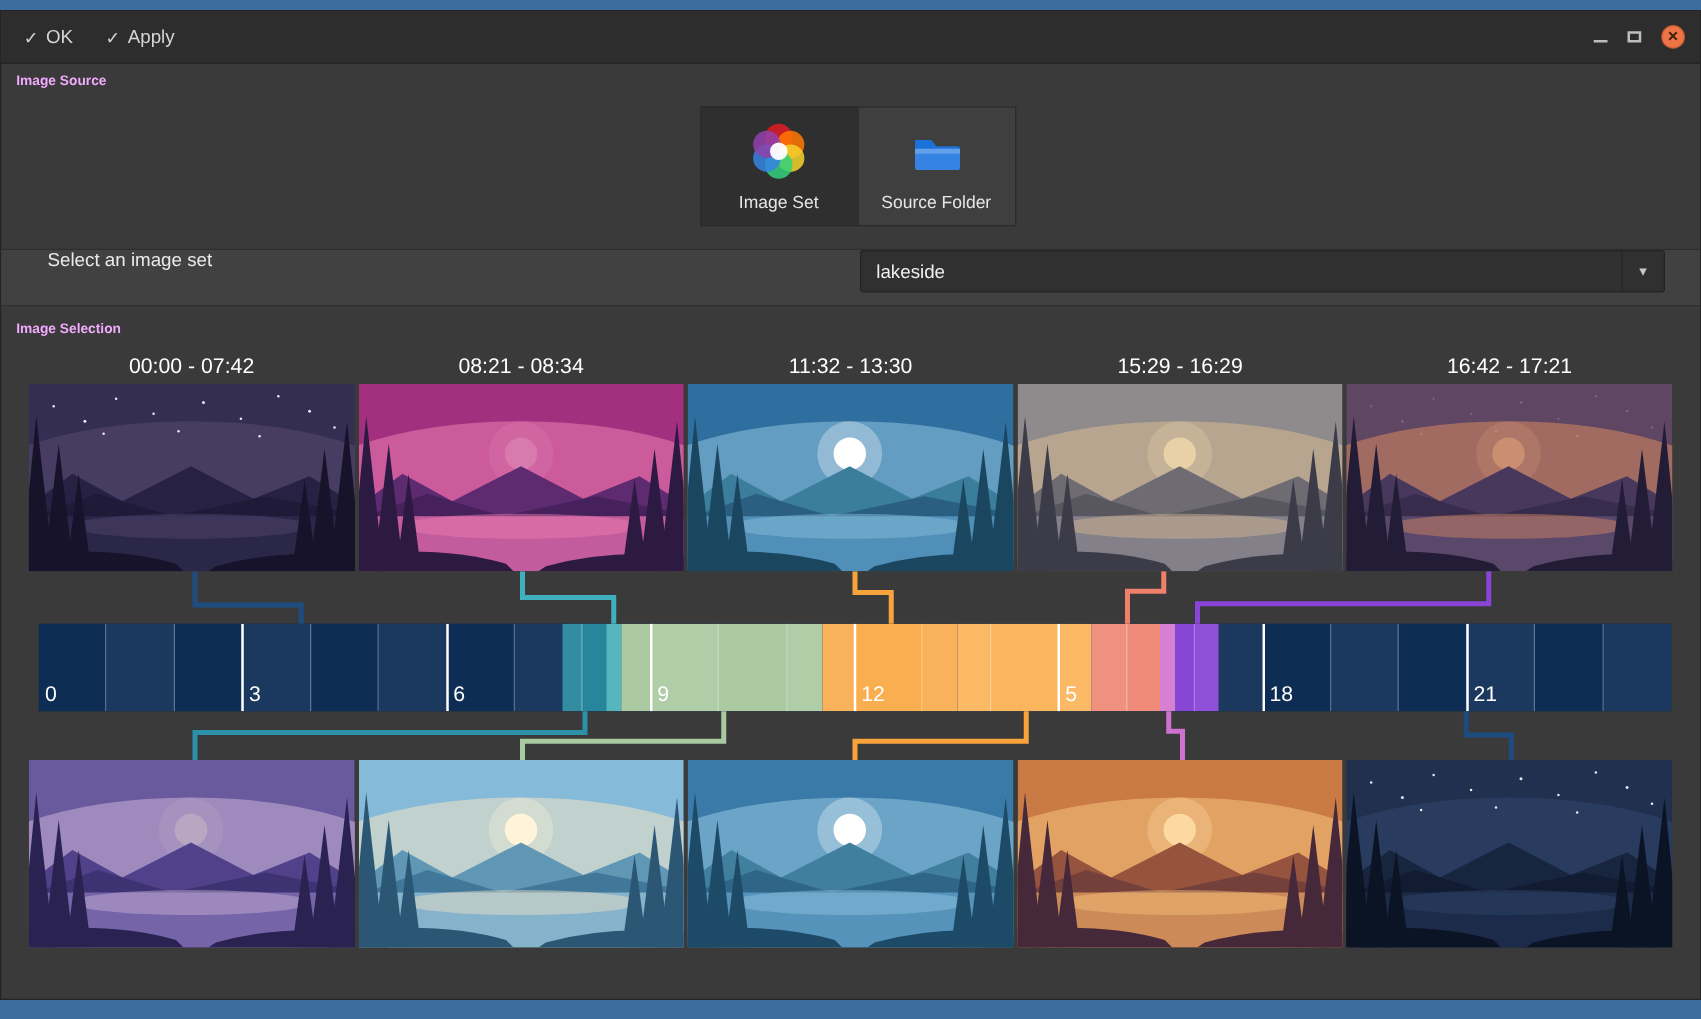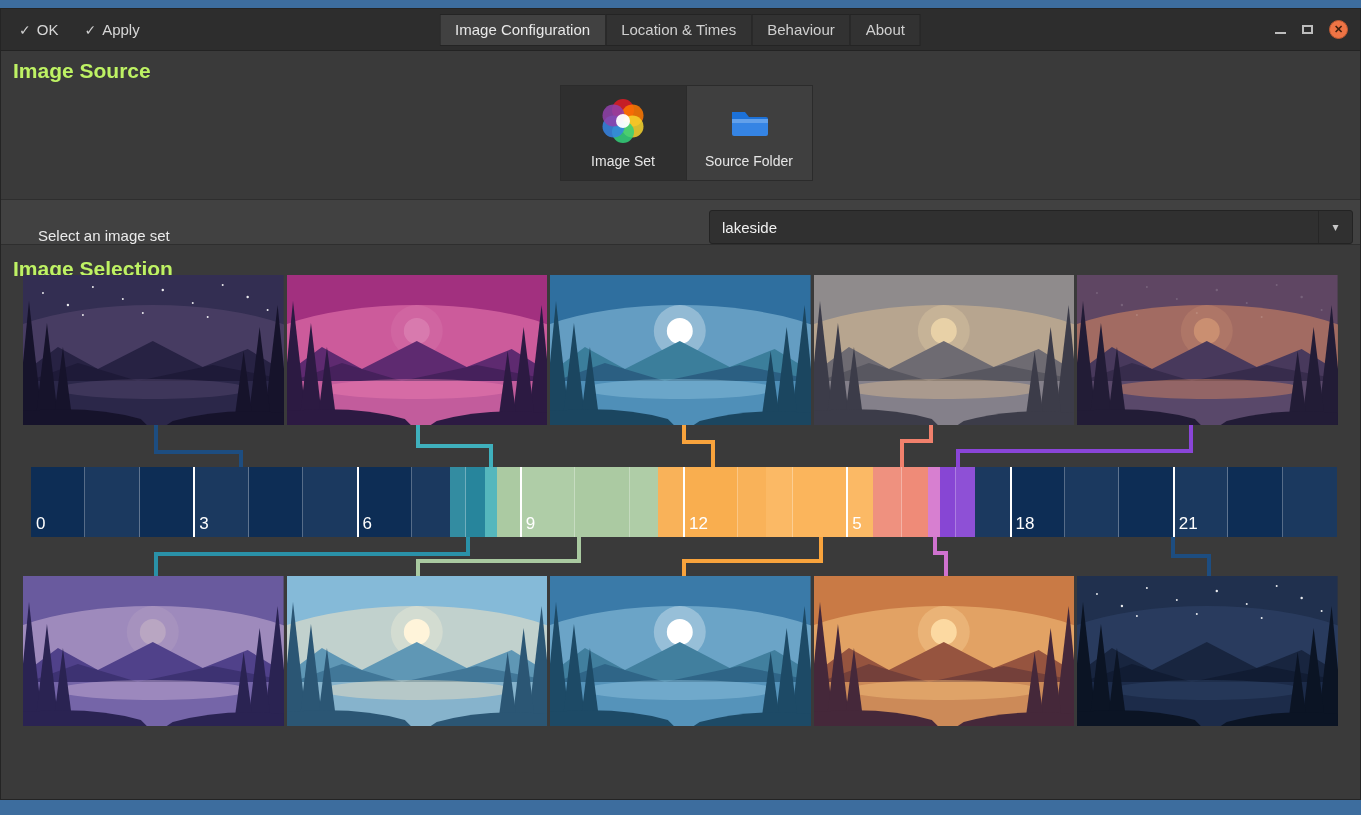--- a/index.html
+++ b/index.html
@@ -21,31 +21,31 @@
     border:1px solid #242424; margin-left:-1px; color:#cfcfcf; font-size:15px; }
   .tab.active { background:#414141; color:#e8e8e8; }
   .win-controls { margin-left:auto; margin-right:12px; display:flex; align-items:center; gap:16px; }
   .min-glyph { width:11px; height:8px; border-bottom:2px solid #bdbdbd; }
   .max-glyph { width:11px; height:9px; border:2px solid #bdbdbd; }
   .close-btn { width:19px; height:19px; border-radius:50%; background:#ee7445;
     border:1px solid #c05a32; color:#40200f; font-size:11px; font-weight:bold;
     display:flex; align-items:center; justify-content:center; }
 
   
-  .section-title { color:#bef264; font-weight:bold; font-size:21px; margin:8px 0 0 12px; height:18px; }
+  .section-title { color:#f0abfc; font-weight:bold; font-size:11px; margin:8px 0 0 12px; height:18px; }
 
   .source-group { display:flex; justify-content:center; margin-top:8px;margin-left:12px; }
   .source-btn { width:127px; height:96px; background:#3f3f3f; border:1px solid #2b2b2b;
     margin-left:-1px; display:flex; flex-direction:column; align-items:center;
     justify-content:center; gap:9px; color:#e6e6e6; font-size:14px; }
   .source-btn.selected { background:#2f2f2f; }
 
   .select-row { margin-top:18px; height:46px; background:#414141;
     border-top:1px solid #2e2e2e; border-bottom:1px solid #2e2e2e;
-    display:flex; align-items:flex-end; padding:0 7px 0 37px; color:#eaeaea; font-size:15px; }
+    display:flex; align-items:flex-start; padding:0 28px 0 37px; color:#eaeaea; font-size:15px; }
   .combo { margin-left:auto; width:644px; height:34px; background:#303030;
     border:1px solid #232323; border-radius:3px; display:flex; align-items:center;
     padding:0 0 0 12px; color:#f0f0f0; font-size:15px; }
   .combo-caret { margin-left:auto; width:34px; height:100%; display:flex; align-items:center;
     justify-content:center; color:#c8c8c8; font-size:12px; border-left:1px solid #262626; }
 
   
   .labels-row { display:flex; gap:3px; margin:8px 22px 0 22px; height:24px; }
   .labels-row div { flex:1; text-align:center; color:#ffffff; font-size:17px; }
   .tiles-row { display:flex; gap:3px; margin:0 22px; height:150px; }
@@ -73,26 +73,20 @@
   <div class="titlebar">
     <div class="tb-left">
       <div class="tb-btn">
         <span class="tb-check">✓</span>
         <span>OK</span>
       </div>
       <div class="tb-btn">
         <span class="tb-check">✓</span>
         <span>Apply</span>
       </div>
-    </div>
-    <div class="tabs">
-      <div class="tab active">Image Configuration</div>
-      <div class="tab">Location &amp; Times</div>
-      <div class="tab">Behaviour</div>
-      <div class="tab">About</div>
     </div>
     <div class="win-controls">
       <div>
           <div class="min-glyph"></div>
         </div>
       <div>
           <div class="max-glyph"></div>
         </div>
       <div class="close-btn">
           <span>✕</span>
@@ -128,20 +122,27 @@
   <div class="select-row">
     <span>Select an image set</span>
     <div class="combo">
       <span>lakeside</span>
       <span class="combo-caret">▾</span>
     </div>
   </div>
 
   <div class="section-title" style="margin-top:12px;margin-left:12px;">Image Selection</div>
 
+  <div class="labels-row" id="labels-top">
+      <div>00:00 - 07:42</div>
+      <div>08:21 - 08:34</div>
+      <div>11:32 - 13:30</div>
+      <div>15:29 - 16:29</div>
+      <div>16:42 - 17:21</div>
+    </div>
   <div class="tiles-row" id="tiles-top">
       <div class="tile" style="--sky: #332e52; --glow: #57496f; --sun: #ffffff; --sunop: 0; --far: #272243; --near: #1e1a38; --lake: #2b2749; --trees: #16132b; --stars: 0.9;">
     <svg viewBox="0 0 261 150" preserveAspectRatio="none">
       <rect width="261" height="150" style="fill:var(--sky)"></rect>
       <ellipse cx="130" cy="96" rx="185" ry="66" style="fill:var(--glow);opacity:0.55"></ellipse>
       <g fill="#ffffff" style="opacity:var(--stars)">
         <circle cx="20" cy="18" r="1"></circle>
             <circle cx="45" cy="30" r="1.2"></circle>
             <circle cx="70" cy="12" r="1"></circle>
         <circle cx="100" cy="24" r="1"></circle>

